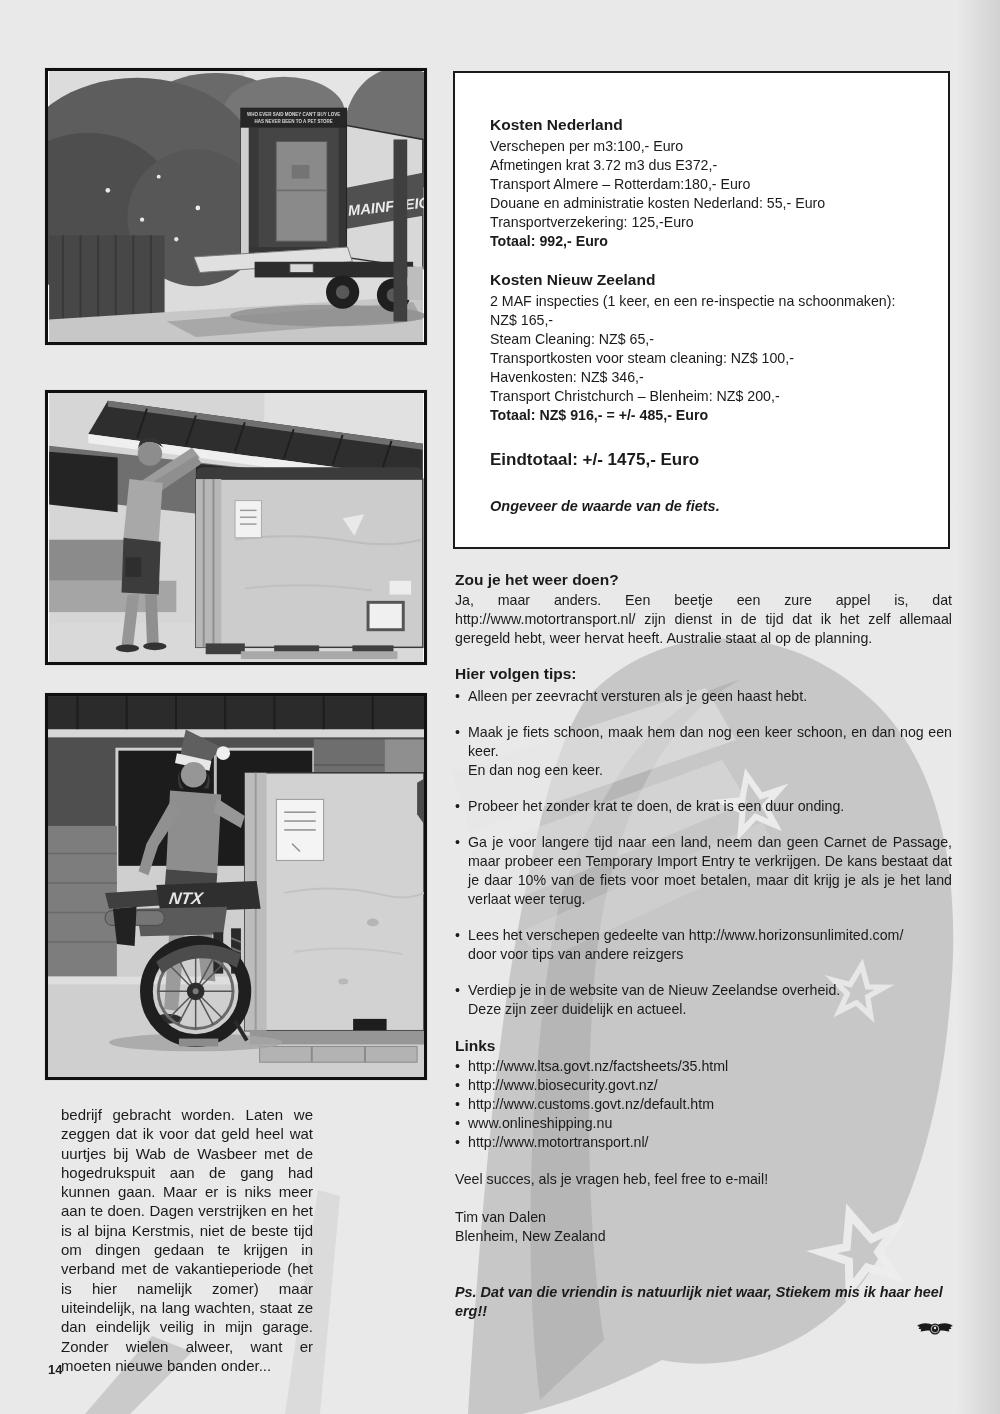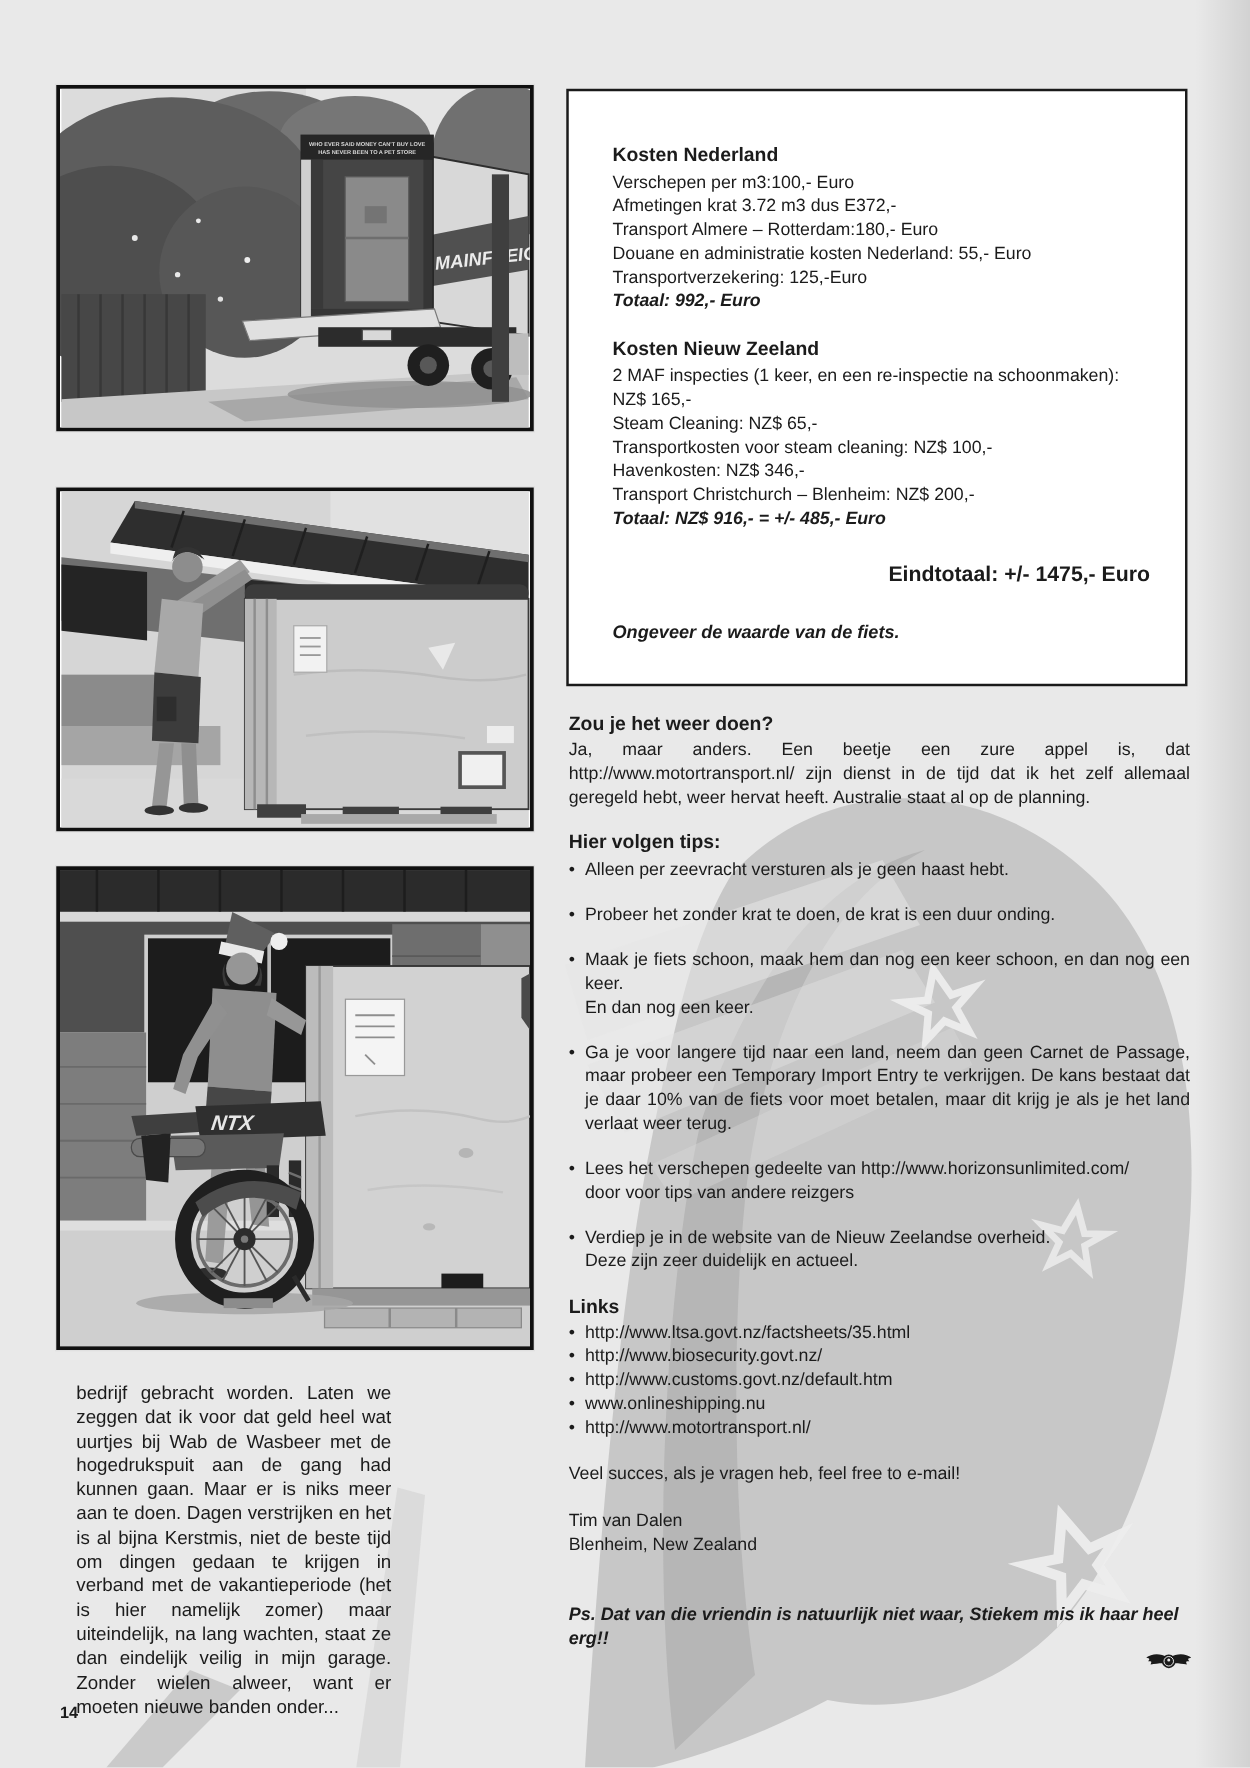--- a/index.html
+++ b/index.html
@@ -19,23 +19,23 @@
   #photo-santa{top:693px;}
   
   .cost-box{
     position:absolute;left:453px;top:71px;width:497px;height:478px;
     box-sizing:border-box;border:2px solid #1a1a1a;background:#ffffff;
     padding:42px 28px 0 35px;z-index:2;
     font-size:14.2px;line-height:19px;
   }
   .cost-title{font-weight:bold;font-size:15.5px;margin:0 0 3px 0;}
   .cost-line{white-space:pre-line;}
-  .cost-total{font-weight:bold;font-style:italic;}
+  .cost-total{font-weight:bold;}
   .cost-section + .cost-section{margin-top:19px;}
-  .grand-total{margin-top:25px;font-weight:bold;font-size:17px;text-align:right;}
+  .grand-total{margin-top:25px;font-weight:bold;font-size:17px;}
   .cost-note{margin-top:28px;font-weight:bold;font-style:italic;font-size:14.5px;}
   
   .right-col{position:absolute;left:455px;top:570px;width:497px;z-index:2;font-size:14.2px;line-height:19px;}
   .sec-title{font-weight:bold;font-size:15.5px;margin:0 0 2px 0;}
   .para{margin:0;text-align:justify;}
   .tips-sec{margin-top:16px;}
   ul.dotted{list-style:none;margin:4px 0 0 0;padding:0;}
   ul.dotted li{position:relative;padding-left:13px;margin:0 0 17px 0;text-align:justify;}
   ul.dotted li::before{content:"\2022";position:absolute;left:0;top:0;}
   ul.links{list-style:none;margin:2px 0 0 0;padding:0;}
@@ -340,23 +340,23 @@
 
 <div class="right-col">
   <div>
     <h3 class="sec-title">Zou je het weer doen?</h3>
     <p class="para">Ja, maar anders. Een beetje een zure appel is, dat http://www.motortransport.nl/ zijn dienst in de tijd dat ik het zelf allemaal geregeld hebt, weer hervat heeft. Australie staat al op de planning.</p>
   </div>
   <div class="tips-sec">
     <h3 class="sec-title">Hier volgen tips:</h3>
     <ul class="dotted">
       <li class="preline">Alleen per zeevracht versturen als je geen haast hebt.</li>
-      <li class="preline">Probeer het zonder krat te doen, de krat is een duur onding.</li>
       <li class="preline">Maak je fiets schoon, maak hem dan nog een keer schoon, en dan nog een keer.
 En dan nog een keer.</li>
+      <li class="preline">Probeer het zonder krat te doen, de krat is een duur onding.</li>
       <li class="preline">Ga je voor langere tijd naar een land, neem dan geen Carnet de Passage, maar probeer een Temporary Import Entry te verkrijgen. De kans bestaat dat je daar 10% van de fiets voor moet betalen, maar dit krijg je als je het land verlaat weer terug.</li>
       <li class="preline">Lees het verschepen gedeelte van http://www.horizonsunlimited.com/
 door voor tips van andere reizgers</li>
       <li class="preline">Verdiep je in de website van de Nieuw Zeelandse overheid.
 Deze zijn zeer duidelijk en actueel.</li>
     </ul>
   </div>
   <div class="links-sec">
     <h3 class="sec-title">Links</h3>
     <ul class="links">

